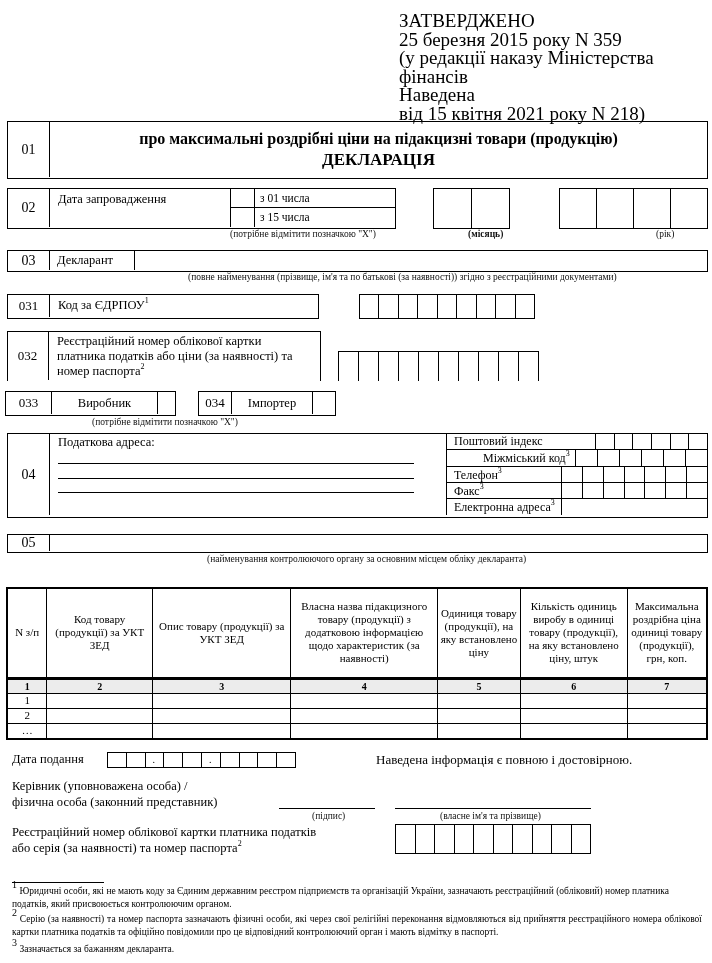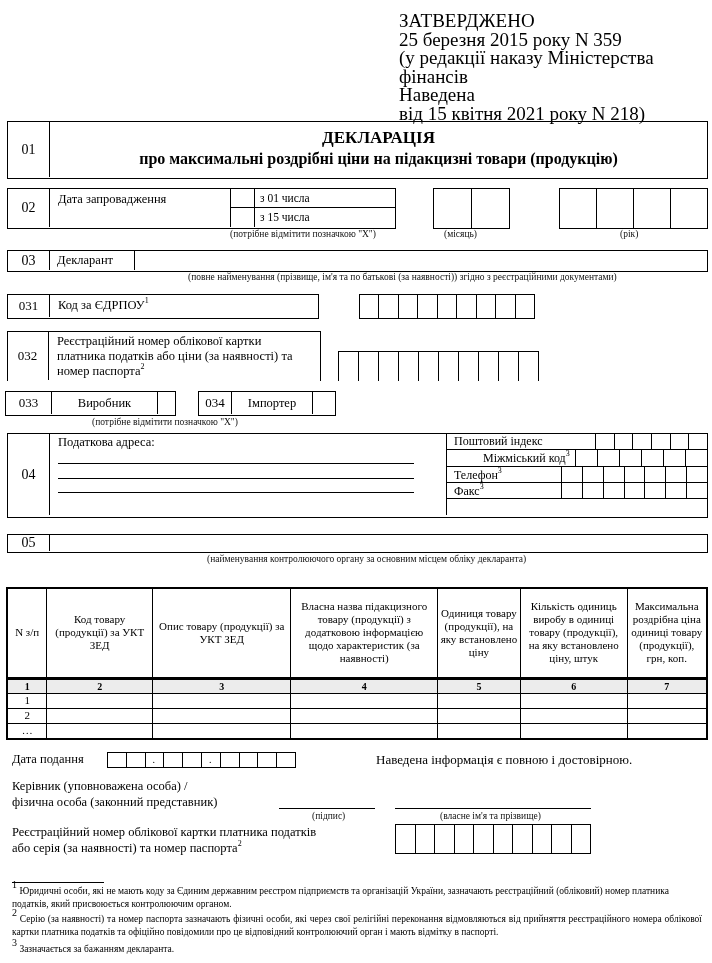--- a/index.html
+++ b/index.html
@@ -30,22 +30,22 @@
   <div>ЗАТВЕРДЖЕНО</div>
   <div>25 березня 2015 року N 359</div>
   <div>(у редакції наказу Міністерства фінансів</div>
   <div>Наведена</div>
   <div>від 15 квітня 2021 року N 218)</div>
 </div>
 
 <div class="box" style="left:7px;top:121px;width:701px;height:58px;">
   <div class="num" style="left:0;top:0;width:42px;height:55px;border-right:1.5px solid #000;">01</div>
   <div class="abs" style="left:42px;top:6px;right:0;text-align:center;font-weight:bold;">
+    <div style="font-size:16px;line-height:22px;">про максимальні роздрібні ціни на підакцизні товари (продукцію)</div>
     <div style="font-size:17px;line-height:20px;">ДЕКЛАРАЦІЯ</div>
-    <div style="font-size:16px;line-height:22px;">про максимальні роздрібні ціни на підакцизні товари (продукцію)</div>
   </div>
 </div>
 
 <div class="box" style="left:7px;top:188px;width:389px;height:41px;">
   <div class="num" style="left:0;top:0;width:42px;height:38px;border-right:1.5px solid #000;">02</div>
   <div class="lbl" style="left:50px;top:3px;">Дата запровадження</div>
   <div class="cell" style="left:222px;top:0;width:24px;height:19px;border-left:1.5px solid #000;border-bottom:1.5px solid #000;"></div>
   <div class="cell" style="left:222px;top:19px;width:24px;height:19px;border-left:1.5px solid #000;"></div>
   <div class="cell" style="left:246px;top:0;right:0;height:19px;border-left:1.5px solid #000;border-bottom:1.5px solid #000;">
     <span class="lbl" style="left:5px;top:2px;font-size:11.5px;">з 01 числа</span>
@@ -58,22 +58,22 @@
     <div></div>
     <div></div>
   </div>
 <div class="grid" style="left:559px;top:188px;width:149px;height:41px;">
     <div></div>
     <div></div>
     <div></div>
     <div></div>
   </div>
 <div class="hint" style="left:230px;top:229px;">(потрібне відмітити позначкою "X")</div>
-<div class="hint" style="left:444px;top:229px;">(місяць)</div>
-<div class="hint" style="left:620px;top:229px;">(рік)</div>
+<div class="hint" style="left:468px;top:229px;font-weight:bold;">(місяць)</div>
+<div class="hint" style="left:656px;top:229px;">(рік)</div>
 
 <div class="box" style="left:7px;top:250px;width:701px;height:22px;">
   <div class="num" style="left:0;top:0;width:42px;height:19px;border-right:1.5px solid #000;">03</div>
   <div class="lbl" style="left:49px;top:2px;">Декларант</div>
   <div class="cell" style="left:126px;top:0;right:0;height:19px;border-left:1.5px solid #000;"></div>
 </div>
 <div class="hint" style="left:188px;top:272px;">(повне найменування (прізвище, ім'я та по батькові (за наявності))  згідно з реєстраційними документами)</div>
 
 <div class="box" style="left:7px;top:294px;width:312px;height:25px;">
   <div class="num" style="left:0;top:0;width:42px;height:22px;border-right:1.5px solid #000;font-size:13px;">031</div>
@@ -168,20 +168,24 @@
       <span class="lbl" style="left:7px;top:1px;font-size:12px;"><span>Факс</span><sup>3</sup></span>
       <div class="grid" style="left:114px;top:0;right:0;height:15px;border:none;border-left:1px solid #000;">
           <div style="border-right-width:1px"></div>
           <div style="border-right-width:1px"></div>
           <div style="border-right-width:1px"></div>
           <div style="border-right-width:1px"></div>
           <div style="border-right-width:1px"></div>
           <div style="border-right-width:1px"></div>
           <div style="border-right:none"></div>
         </div>
+    </div>
+    <div class="cell" style="left:0;top:65px;right:0;height:16px;">
+      <span class="lbl" style="left:7px;top:1px;font-size:12px;"><span>Електронна адреса</span><sup>3</sup></span>
+      <div class="cell" style="left:114px;top:0;right:0;height:16px;border-left:1px solid #000;"></div>
     </div>
   </div>
 </div>
 
 <div class="box" style="left:7px;top:534px;width:701px;height:19px;">
   <div class="num" style="left:0;top:0;width:42px;height:16px;border-right:1.5px solid #000;">05</div>
   <div class="cell" style="left:42px;top:0;right:0;height:16px;"></div>
 </div>
 <div class="hint" style="left:207px;top:554px;">(найменування контролюючого органу за основним місцем обліку декларанта)</div>
 

